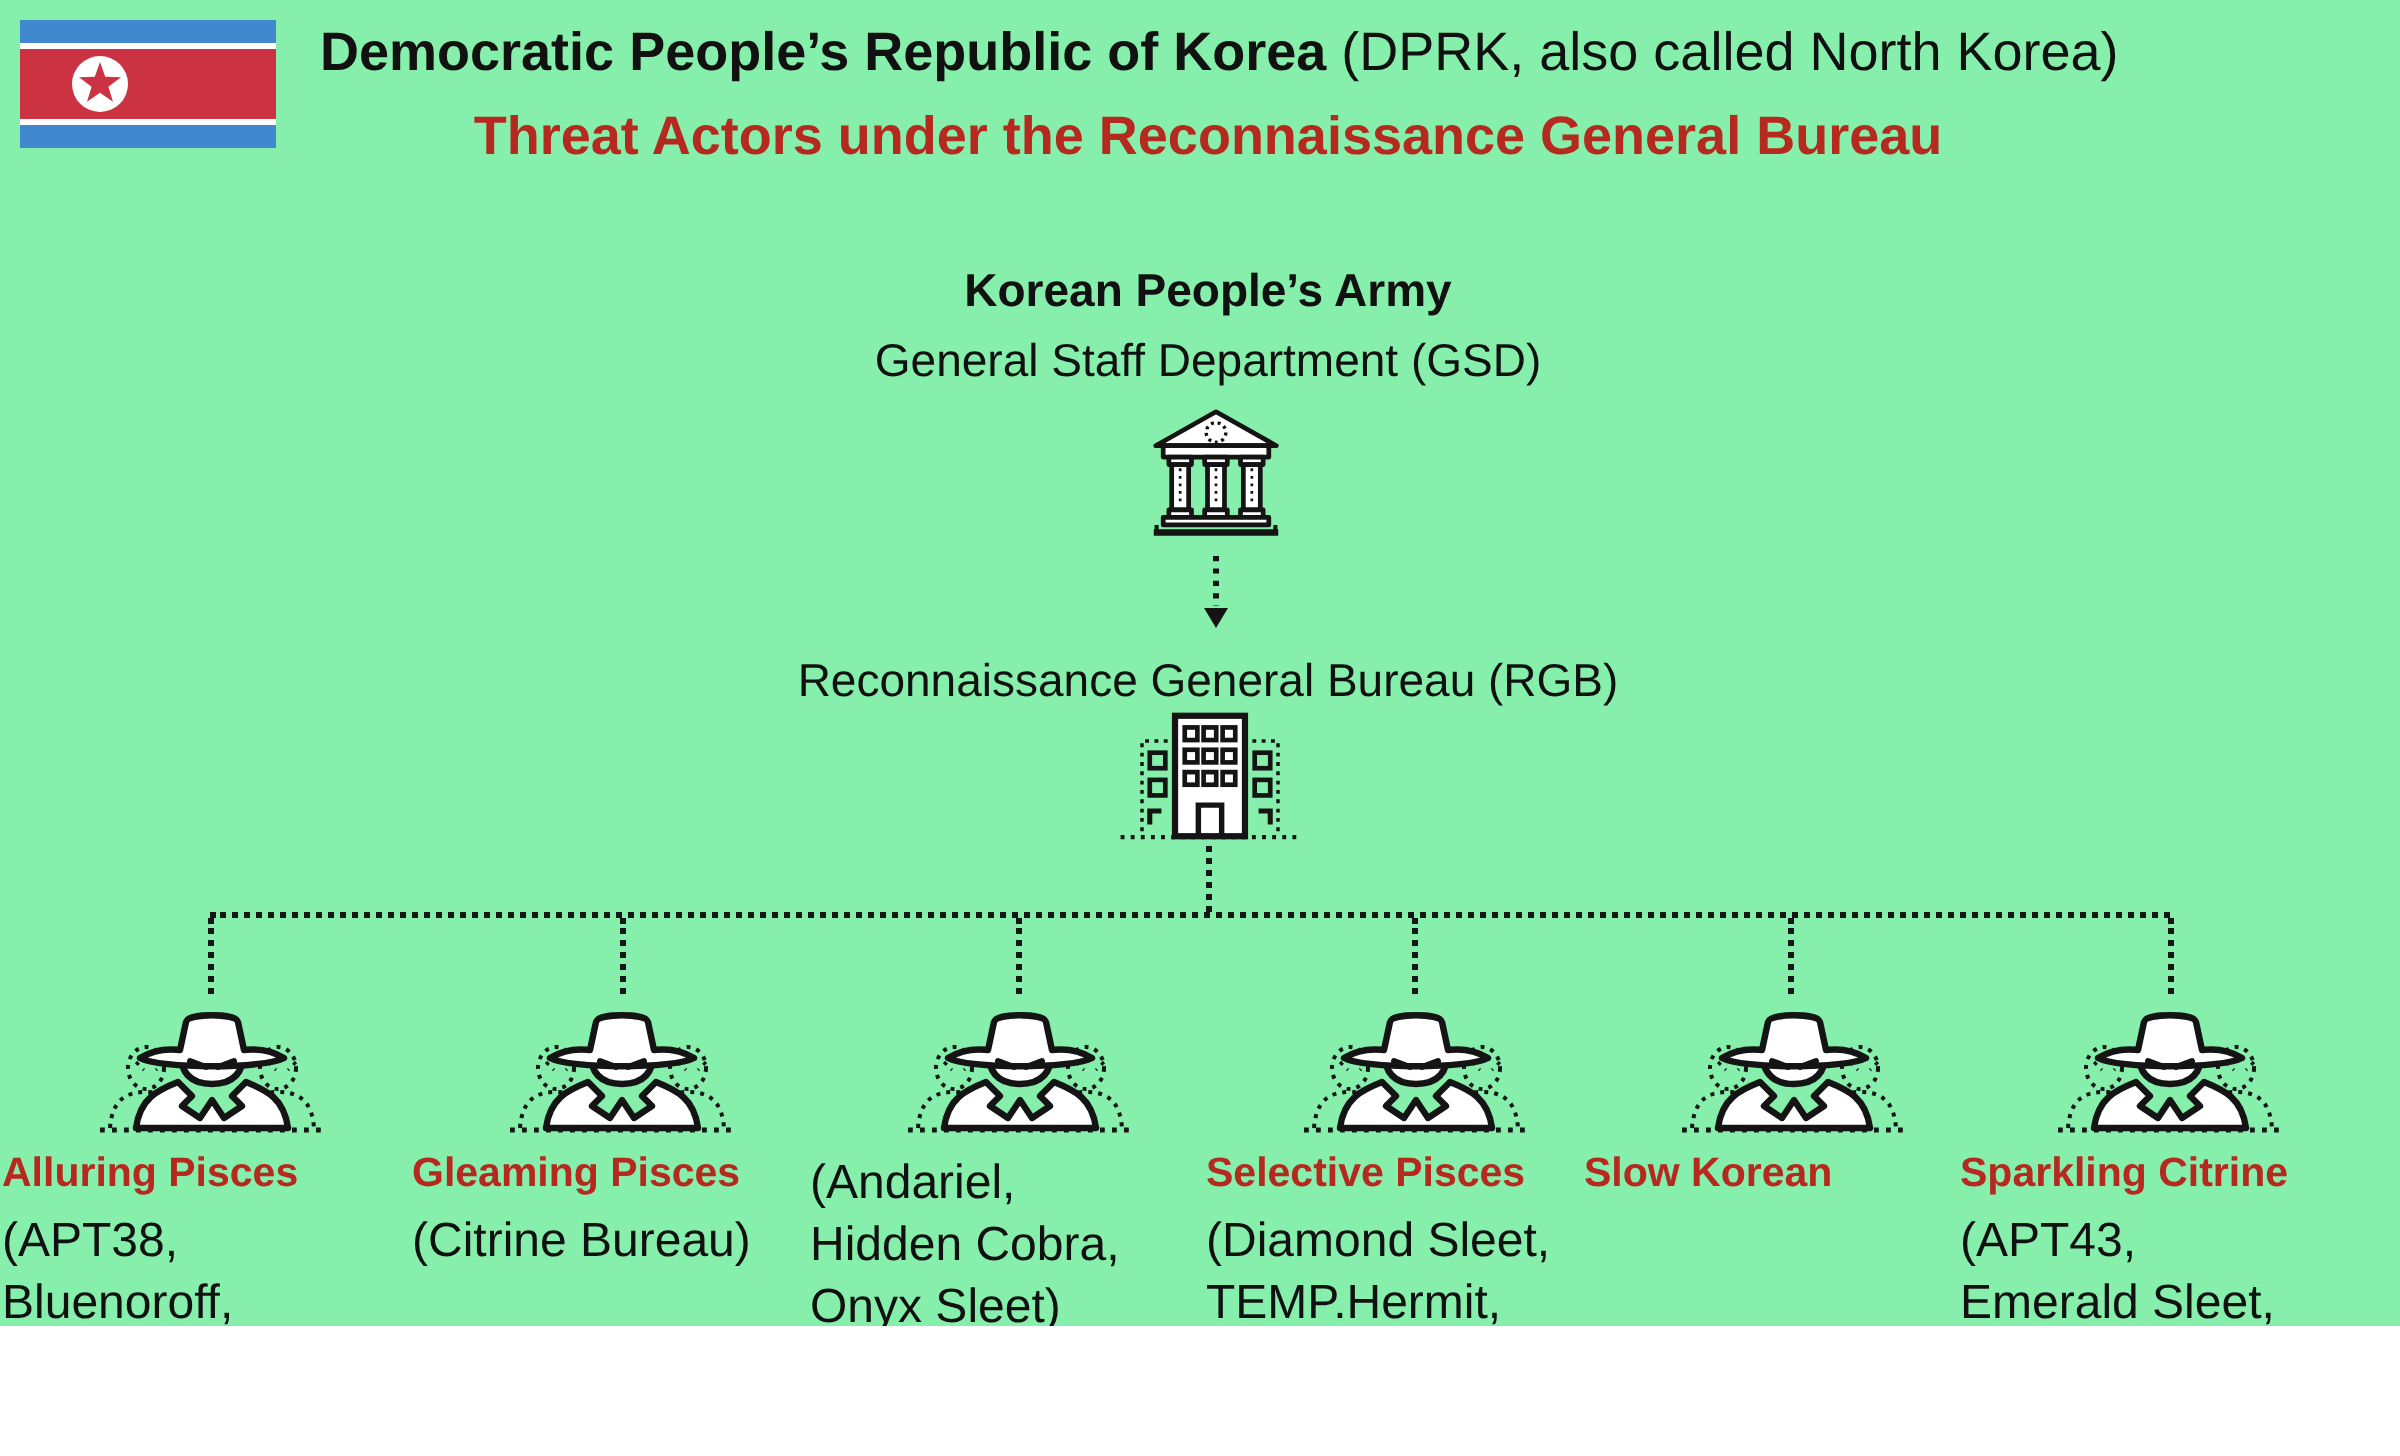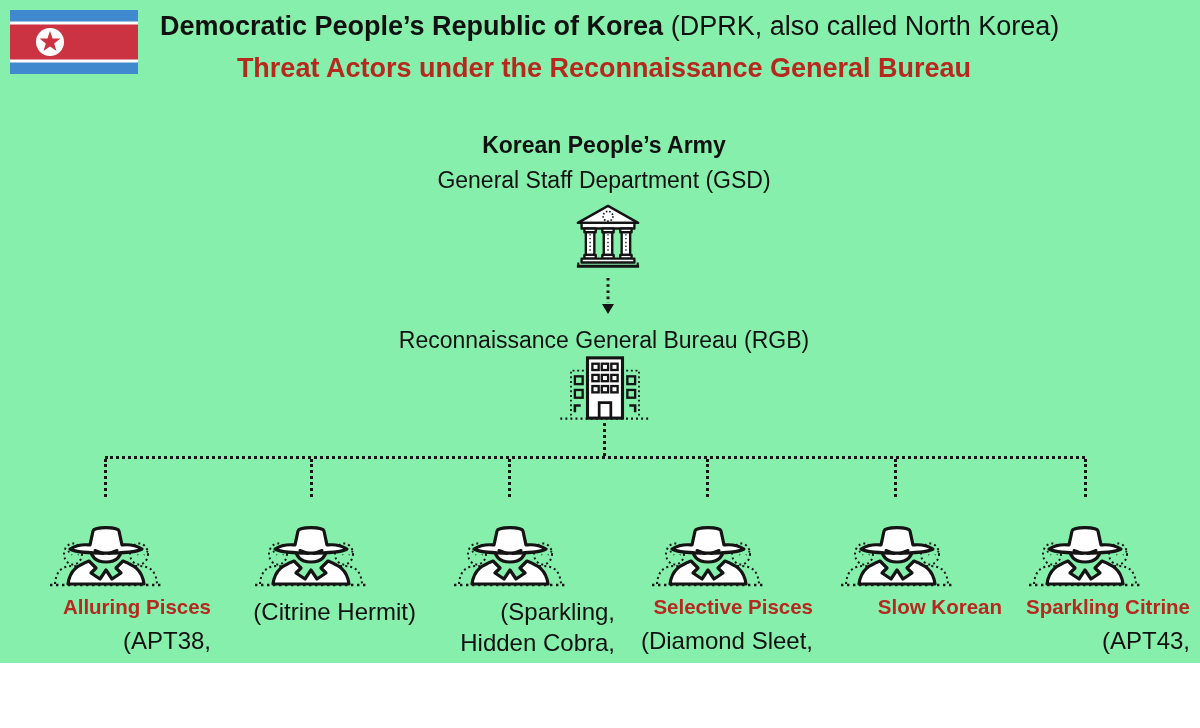--- a/index.html
+++ b/index.html
@@ -23,21 +23,21 @@
   .arrow-down { position:absolute; left:600px; top:277px; }
   .rgb-icon   { position:absolute; left:557px; top:354px; }
   
   .vline { position:absolute; border-left:3px dotted #161616; width:0; }
   .hline { position:absolute; border-top:3px dotted #161616; height:0; }
   .v-top { left:603px; top:423px; height:33px; }
   .h-main { left:105px; top:456px; width:980px; }
   .drop { top:459px; height:38px; }
   .d1{left:104px}.d2{left:310px}.d3{left:508px}.d4{left:706px}.d5{left:894px}.d6{left:1084px}
   
-  .group { position:absolute; top:518px; width:210px; text-align:right; }
+  .group { position:absolute; top:498px; width:210px; text-align:left; }
   .g1{left:1px}.g2{left:206px}.g3{left:405px}.g4{left:603px}.g5{left:792px}.g6{left:980px}
   .group svg { display:block; margin:0 auto; }
   .group-name { margin-top:5px; font-size:20.5px; font-weight:700; color:#b5291f; }
   .group-aliases { margin-top:6px; font-size:24px; line-height:31px; white-space:pre-line; }
 </style>
 </head>
 <body>
 
 <div class="canvas">
 
@@ -169,42 +169,43 @@
         <path d="M90,33 l4,4 M104,33 l-4,4" stroke-width="1.6"></path>
       </g>
       <path d="M6,67 H118" stroke="#161616" stroke-width="2.6" stroke-dasharray="2.4 3.6" fill="none"></path>
       <g fill="#fff" stroke="#141414" stroke-width="3.2" stroke-linejoin="round">
         <path d="M24,66 C26,51 35,47 45,43 L52,50 47,55 56,61 62,52 68,61 77,55 72,50 79,43 C89,47 98,51 100,66 Z"></path>
         <path d="M46,27 C46,39 52,44 62,44 C72,44 78,39 78,27 Z"></path>
         <path d="M26,31 C36,25 44,27 46,27 L49,13 C50,8.5 74,8.5 75,13 L78,27 C80,27 88,25 98,31 C88,36.5 36,36.5 26,31 Z"></path>
       </g>
       <path d="M51,32.5 L59,35.5 M73,32.5 L65,35.5" stroke="#141414" stroke-width="3" stroke-linecap="round" fill="none"></path>
     </svg>
-    <div class="group-aliases">(Citrine Hermit)</div>
+    <div class="group-name">Gleaming Pisces</div>
+    <div class="group-aliases">(Citrine Bureau)</div>
   </div>
 
   <div class="group g3">
     <svg width="124" height="72" viewBox="0 0 124 72">
       <g fill="none" stroke="#161616" stroke-width="2" stroke-dasharray="2 3">
         <ellipse cx="29" cy="36" rx="9" ry="10.5"></ellipse>
           <path d="M11,66 C12,52 19,48 29,48 C39,48 46,52 47,66"></path>
         <path d="M24,33 l4,4 M38,33 l-4,4" stroke-width="1.6"></path>
         <ellipse cx="95" cy="36" rx="9" ry="10.5"></ellipse>
           <path d="M77,66 C78,52 85,48 95,48 C105,48 112,52 113,66"></path>
         <path d="M90,33 l4,4 M104,33 l-4,4" stroke-width="1.6"></path>
       </g>
       <path d="M6,67 H118" stroke="#161616" stroke-width="2.6" stroke-dasharray="2.4 3.6" fill="none"></path>
       <g fill="#fff" stroke="#141414" stroke-width="3.2" stroke-linejoin="round">
         <path d="M24,66 C26,51 35,47 45,43 L52,50 47,55 56,61 62,52 68,61 77,55 72,50 79,43 C89,47 98,51 100,66 Z"></path>
         <path d="M46,27 C46,39 52,44 62,44 C72,44 78,39 78,27 Z"></path>
         <path d="M26,31 C36,25 44,27 46,27 L49,13 C50,8.5 74,8.5 75,13 L78,27 C80,27 88,25 98,31 C88,36.5 36,36.5 26,31 Z"></path>
       </g>
       <path d="M51,32.5 L59,35.5 M73,32.5 L65,35.5" stroke="#141414" stroke-width="3" stroke-linecap="round" fill="none"></path>
     </svg>
-    <div class="group-aliases">(Sparkling,
+    <div class="group-aliases">(Andariel,
 Hidden Cobra,
 Onyx Sleet)</div>
   </div>
 
   <div class="group g4">
     <svg width="124" height="72" viewBox="0 0 124 72">
       <g fill="none" stroke="#161616" stroke-width="2" stroke-dasharray="2 3">
         <ellipse cx="29" cy="36" rx="9" ry="10.5"></ellipse>
           <path d="M11,66 C12,52 19,48 29,48 C39,48 46,52 47,66"></path>
         <path d="M24,33 l4,4 M38,33 l-4,4" stroke-width="1.6"></path>

